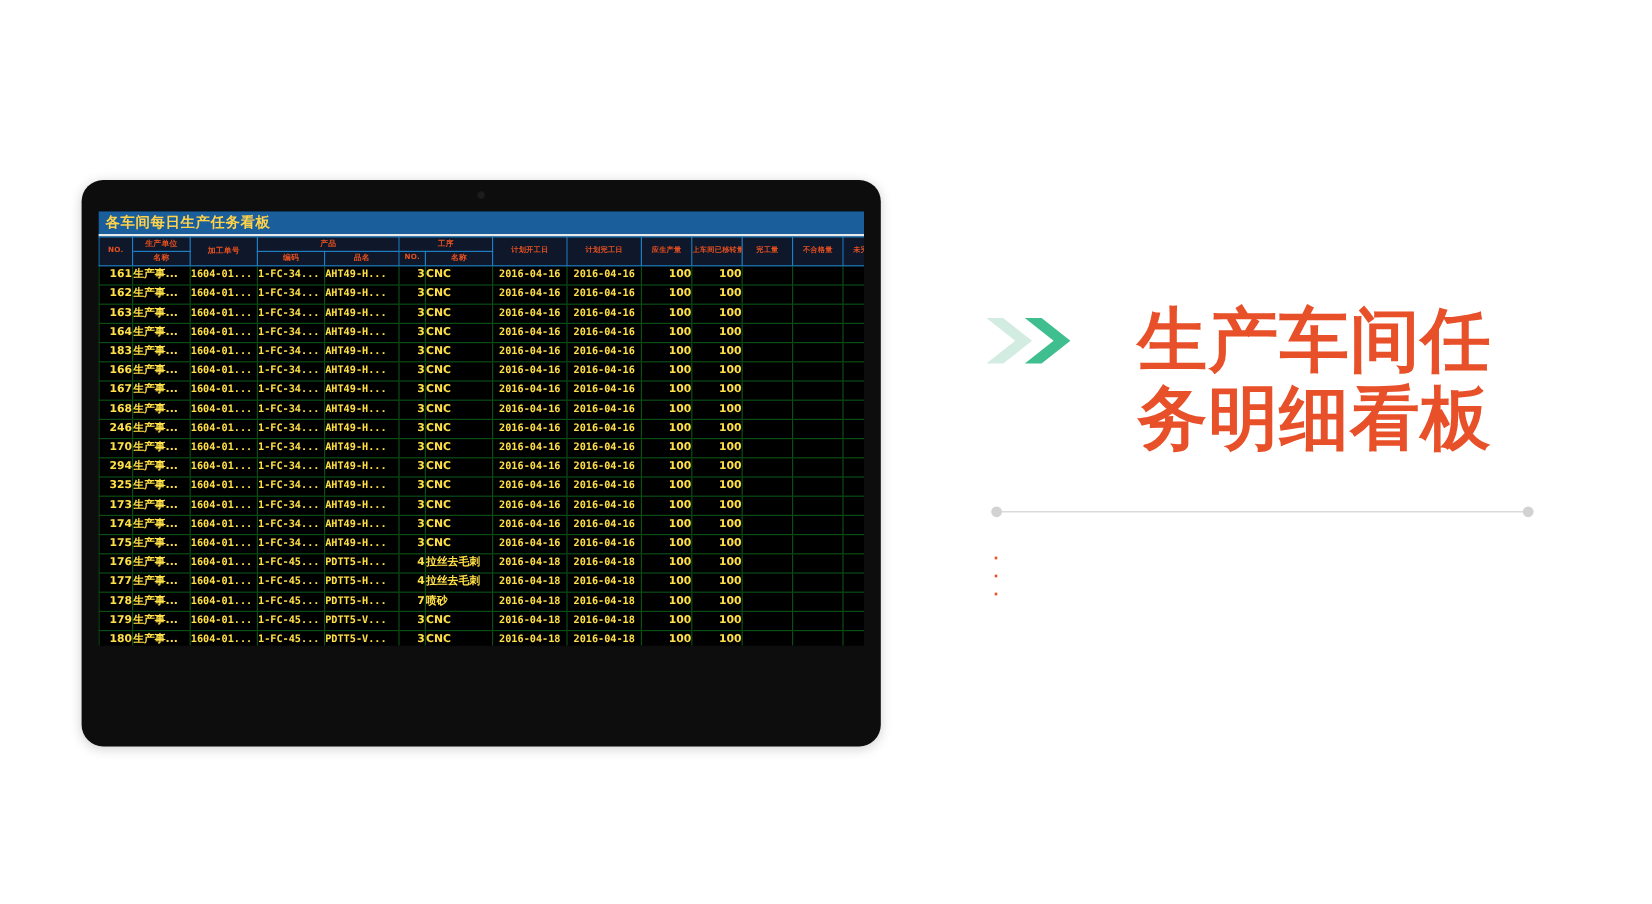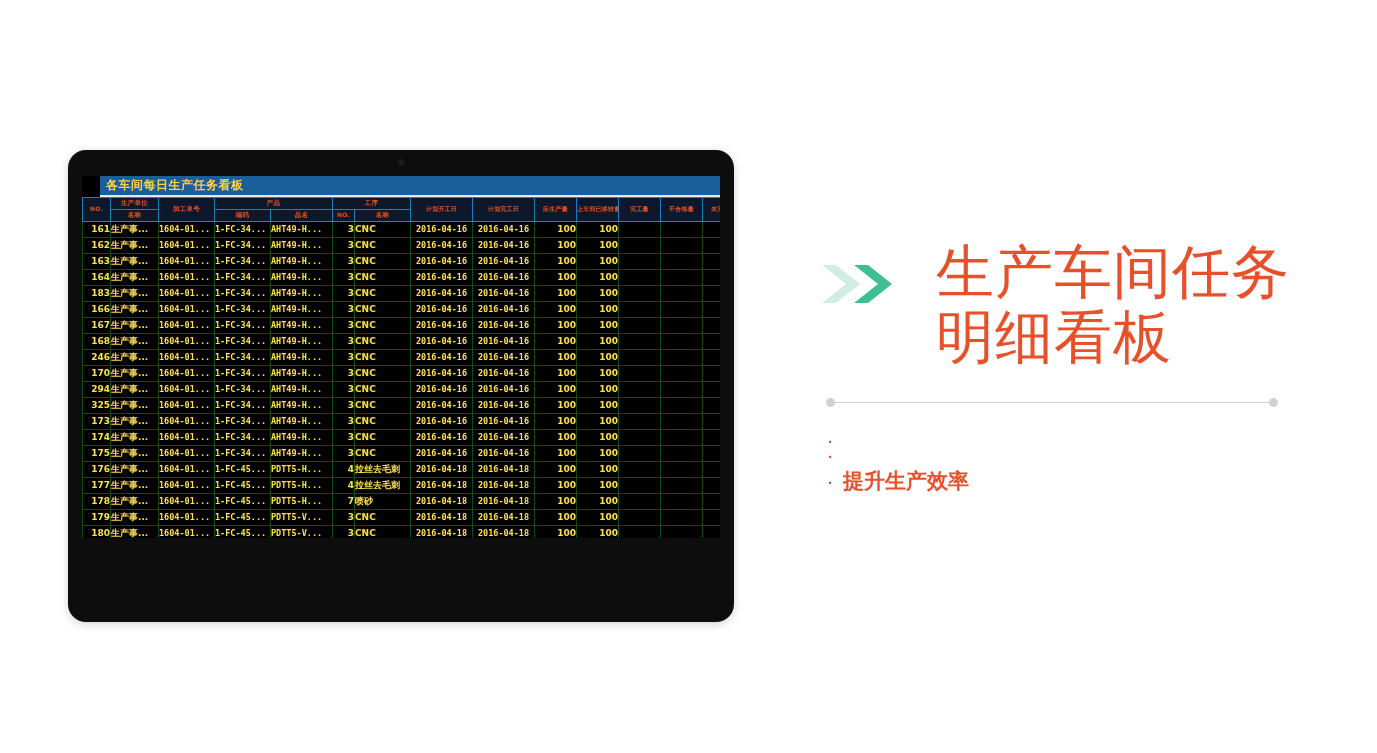--- a/index.html
+++ b/index.html
@@ -53,21 +53,20 @@
     background: #000000;
     font-family: "DejaVu Sans", "Liberation Sans", sans-serif;
   }
   #kanban-title-bar {
     background: #1a5e9c;
     border-bottom: 2px solid #e8e8e8;
     height: 19px;
     padding: 0 0 0 6px;
     display: flex;
     align-items: center;
-    margin-left: 18px;
   }
   #kanban-title-text {
     color: #ffd24a;
     font-size: 12px;
     font-weight: bold;
     letter-spacing: 0.5px;
     white-space: nowrap;
   }
 
   table.kanban-table {
@@ -125,24 +124,24 @@
     align-items: flex-start;
   }
   #chevron-icon {
     flex: 0 0 auto;
     margin-top: 22px;
     margin-right: 40px;
   }
   #page-title {
     color: #e8502a;
     font-size: 58px;
-    font-weight: normal;
+    font-weight: bold;
     line-height: 1.12;
     letter-spacing: 1px;
-    margin: 0;
+    margin: 12px;
     max-width: 360px;
   }
   #divider {
     position: relative;
     margin-top: 28px;
     margin-left: 6px;
     width: 452px;
     height: 10px;
   }
   #divider .line {
@@ -586,16 +585,15 @@
 
   <ul id="bullet-list">
       <li>
         <span class="bullet-dot">·</span>
       </li>
       <li>
         <span class="bullet-dot">·</span>
       </li>
       <li>
         <span class="bullet-dot">·</span>
-        <span>提升生产效率</span>
       </li>
     </ul>
 </div>
 
 </body></html>

